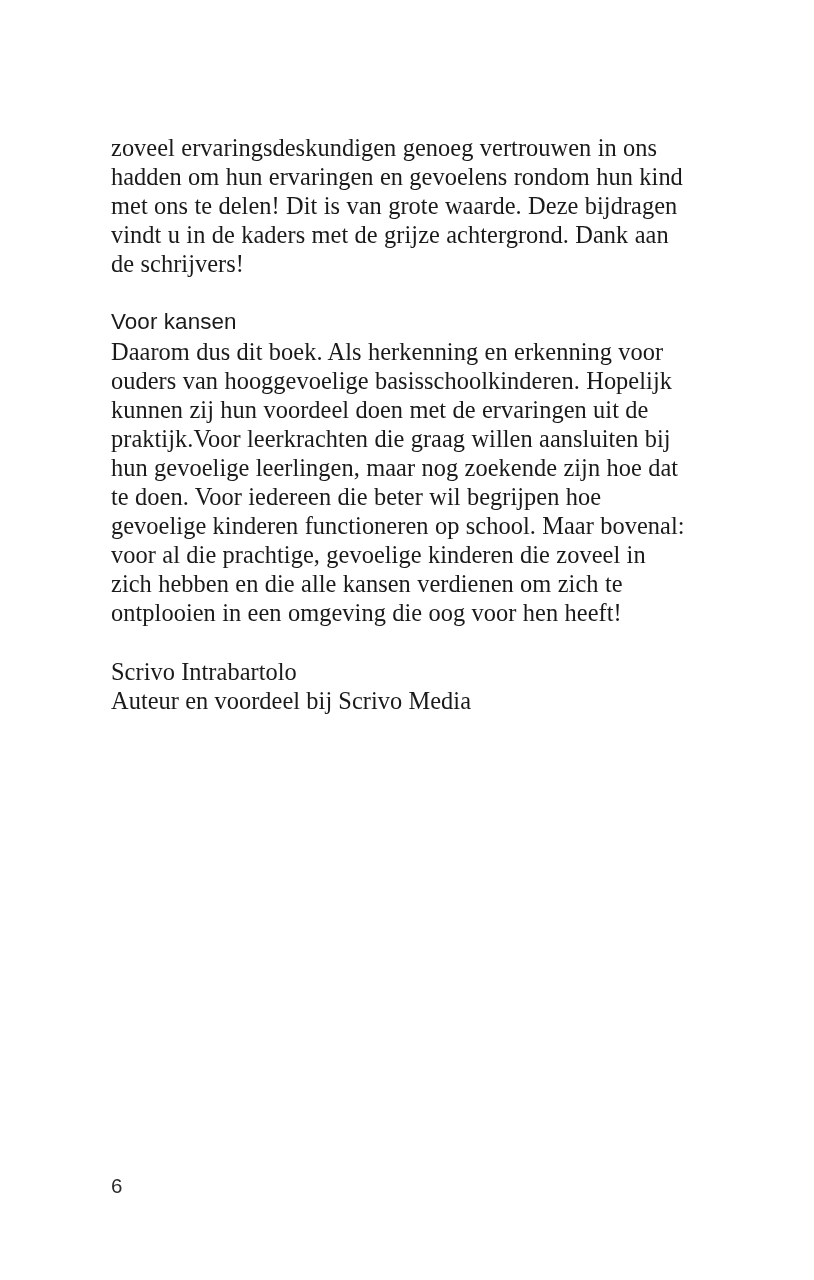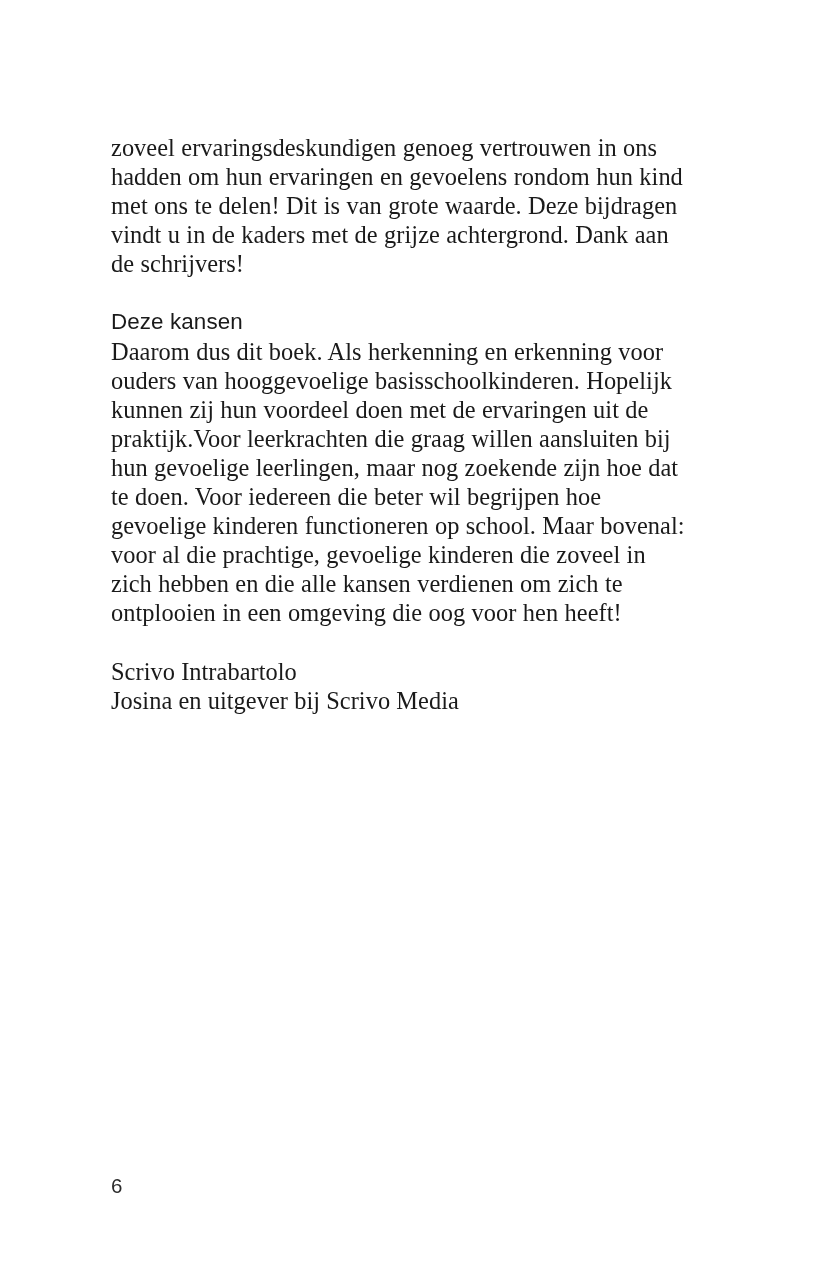--- a/index.html
+++ b/index.html
@@ -85,27 +85,27 @@
 </head>
 <body>
 
 <div class="page">
 
   <div class="text-column">
 
     <p class="para">zoveel ervaringsdeskundigen genoeg vertrouwen in ons hadden om hun ervaringen en gevoelens rondom hun kind met ons te delen! Dit is van grote waarde. Deze bijdragen vindt u in de kaders met de grijze achtergrond. Dank aan de schrijvers!</p>
 
     <div class="block-heading-group">
-      <h2 class="section-heading">Deze kansen</h2>
+      <h2 class="section-heading">Voor kansen</h2>
 
       <p class="para" style="margin-top:0;">Daarom dus dit boek. Als herkenning en erkenning voor ouders van hooggevoelige basisschoolkinderen. Hopelijk kunnen zij hun voordeel doen met de ervaringen uit de praktijk.Voor leerkrachten die graag willen aansluiten bij hun gevoelige leerlingen, maar nog zoekende zijn hoe dat te doen. Voor iedereen die beter wil begrijpen hoe gevoelige kinderen functioneren op school. Maar bovenal: voor al die prachtige, gevoelige kinderen die zoveel in zich hebben en die alle kansen verdienen om zich te ontplooien in een omgeving die oog voor hen heeft!</p>
     </div>
 
     <div class="signature-block">
       <p class="signature-line">Scrivo Intrabartolo</p>
-      <p class="signature-line">Josina en uitgever bij Scrivo Media</p>
+      <p class="signature-line">Auteur en voordeel bij Scrivo Media</p>
     </div>
 
   </div>
 
   <div class="page-number">6</div>
 
 </div>
 
 </body></html>

